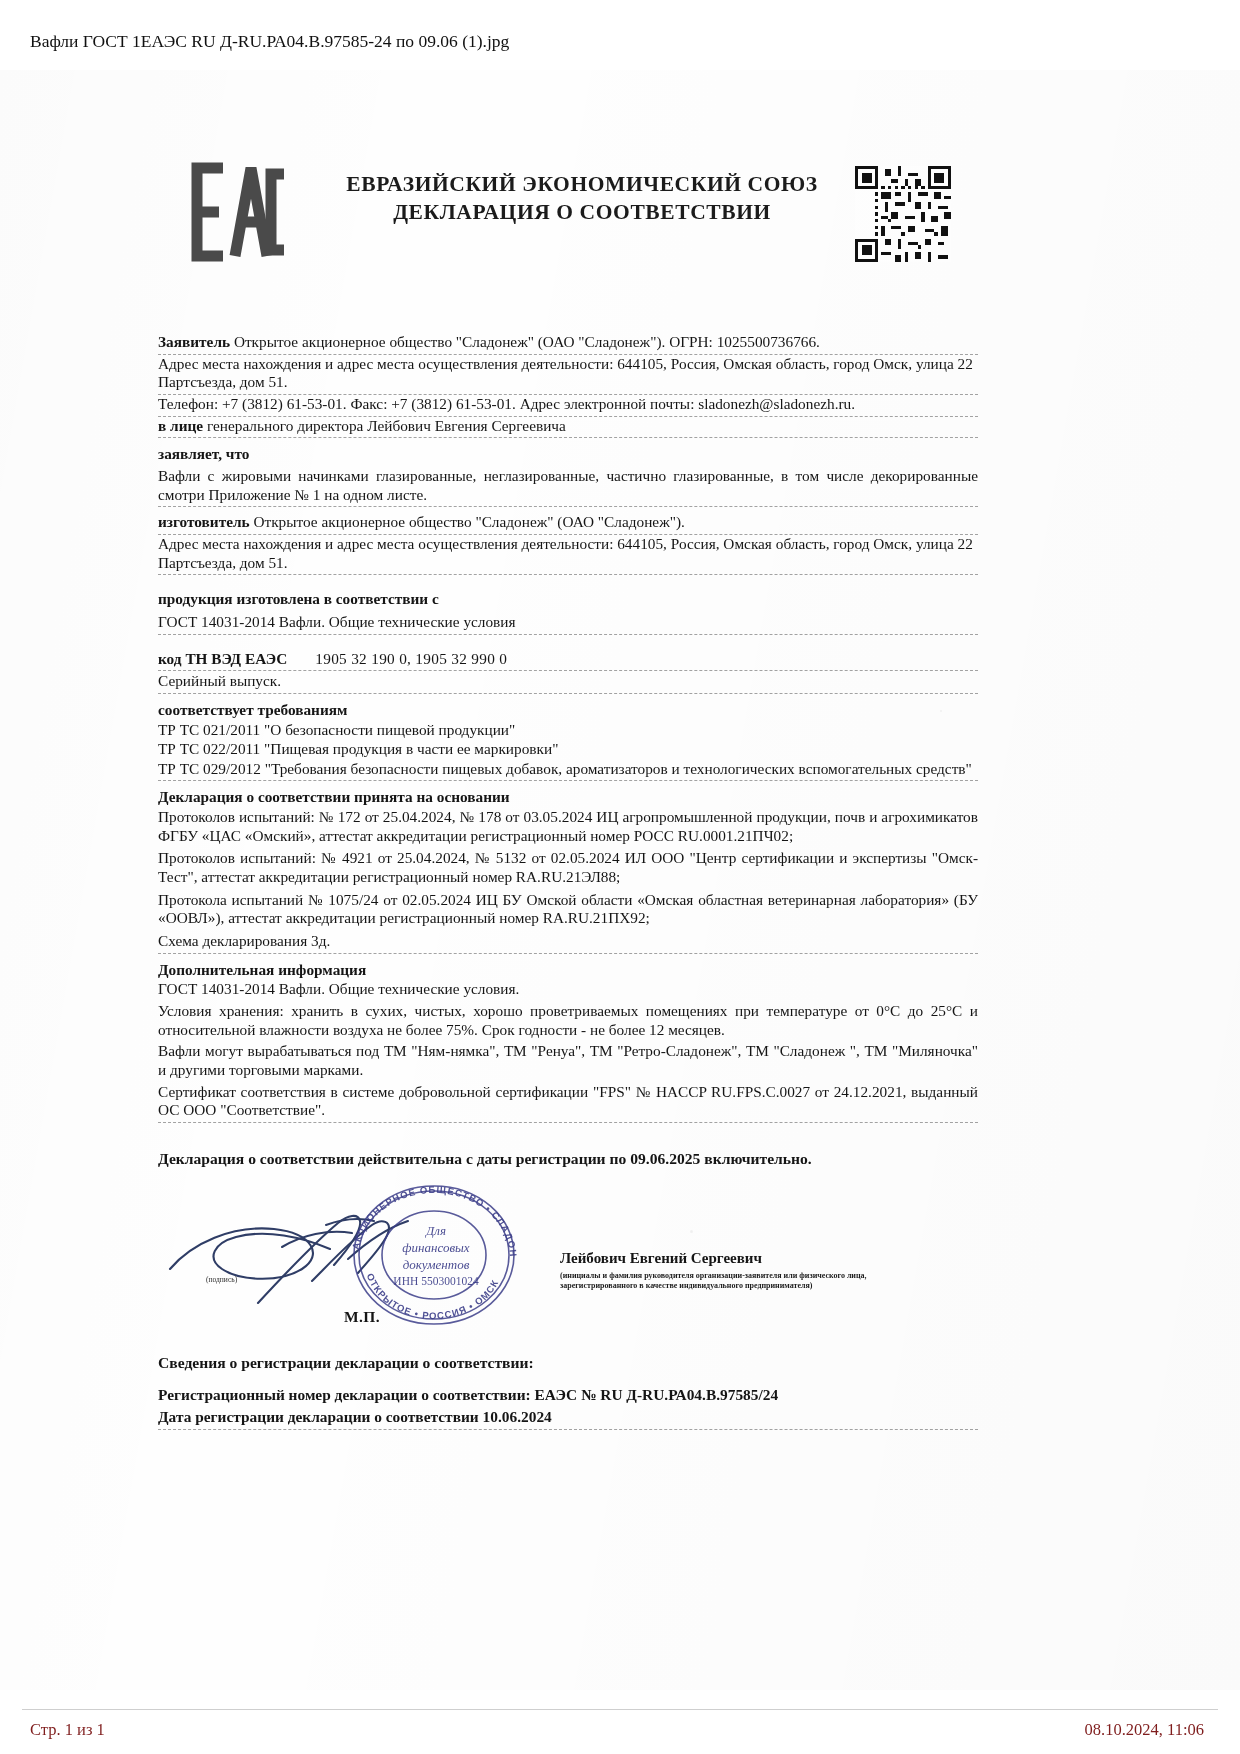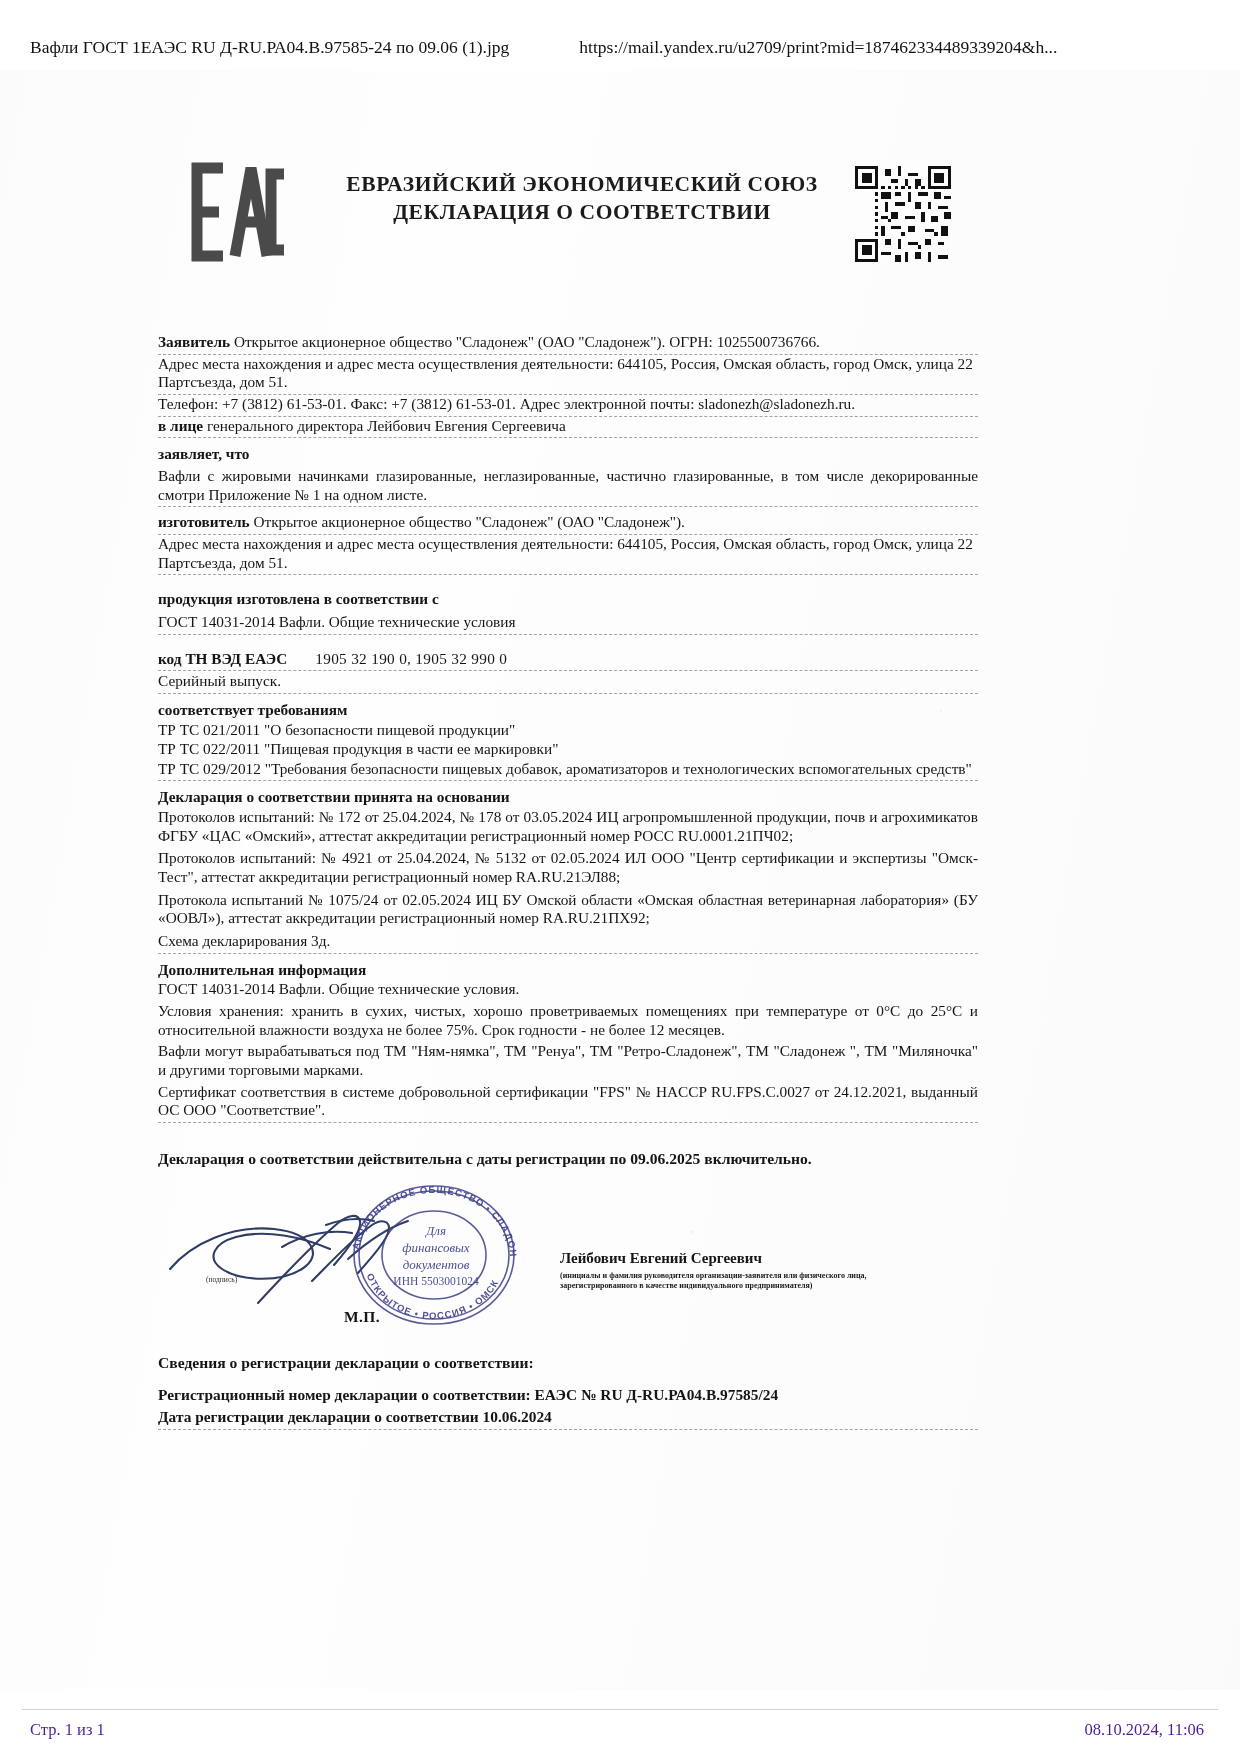--- a/index.html
+++ b/index.html
@@ -17,41 +17,41 @@
   }
 
   
   .print-header {
     position: absolute;
     top: 24px;
     left: 0;
     width: 1240px;
     height: 34px;
     display: flex;
-    align-items: flex-end;
+    align-items: center;
     font-size: 17.5px;
     color: #111;
   }
   .print-header .ph-title {
     margin-left: 30px;
     white-space: nowrap;
   }
   .print-header .ph-url {
     margin-left: 70px;
     white-space: nowrap;
   }
 
   .print-footer {
     position: absolute;
     left: 0;
     bottom: 14px;
     width: 1240px;
     height: 26px;
     font-size: 16.5px;
-    color: #4c1d95;
+    color: #7f1d1d;
   }
   .print-footer .pf-left {
     position: absolute;
     left: 30px;
     bottom: 0;
   }
   .print-footer .pf-right {
     position: absolute;
     right: 36px;
     bottom: 0;
@@ -244,21 +244,20 @@
     position: absolute;
     background: rgba(0,0,0,0.05);
     border-radius: 50%;
   }
 </style>
 </head>
 <body>
 
 <div class="print-header">
   <div class="ph-title">Вафли ГОСТ 1ЕАЭС RU Д-RU.РА04.В.97585-24 по 09.06 (1).jpg</div>
-  <div class="ph-url">https://mail.yandex.ru/u2709/print?mid=187462334489339204&amp;h...</div>
 </div>
 
 <div class="sheet">
 
   <div class="eac">
     <svg width="104" height="104" viewBox="0 0 104 104" aria-hidden="true">
       <g fill="none" stroke="#4a4a4a" stroke-width="11">
         <path d="M38 8 H12 V96 H38"></path>
         <path d="M12 52 H34"></path>
         <path d="M50 96 L66 8 L82 96"></path>

